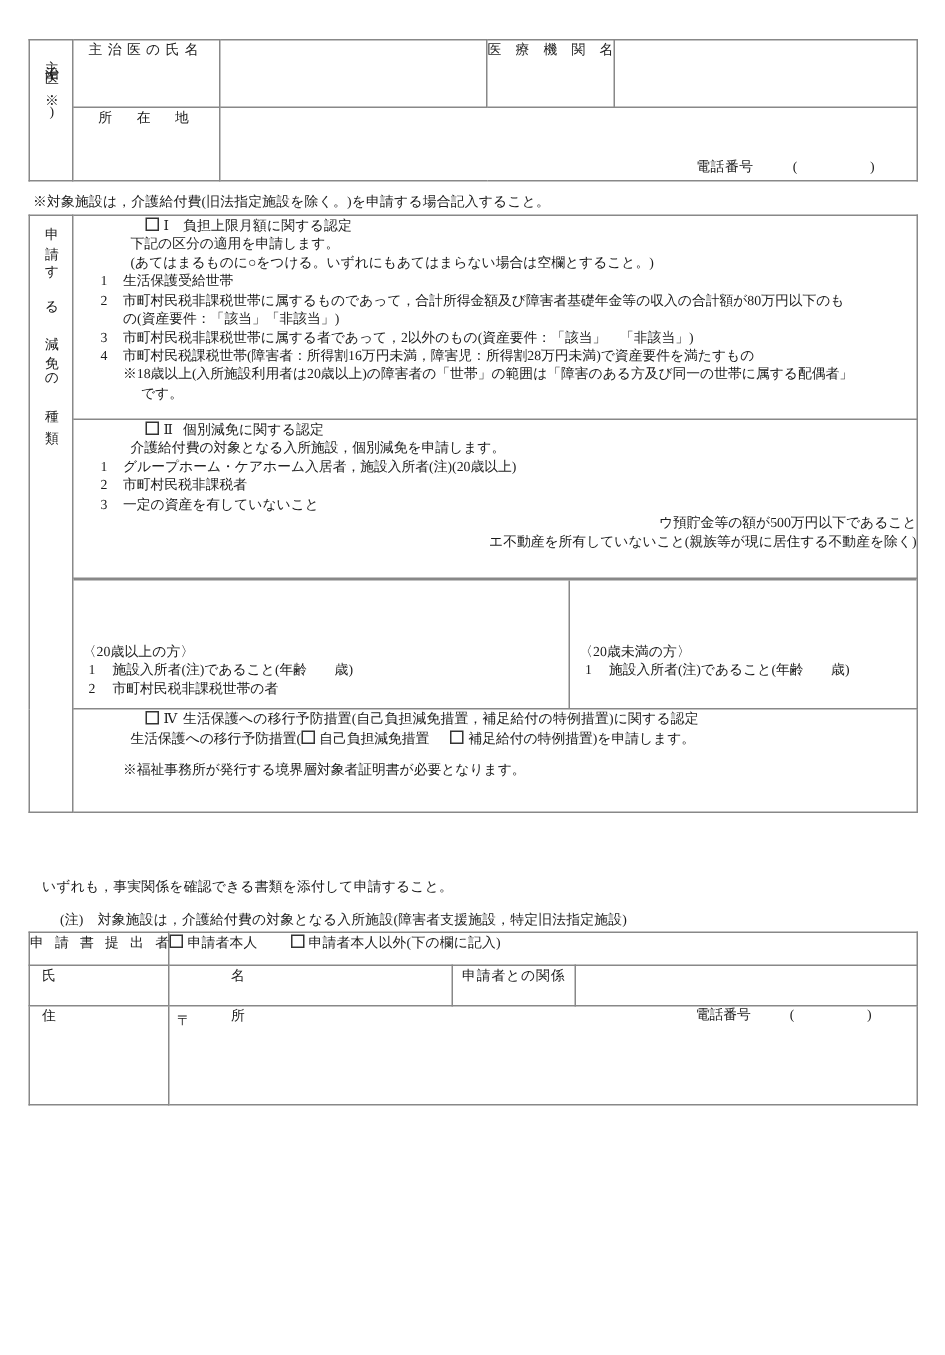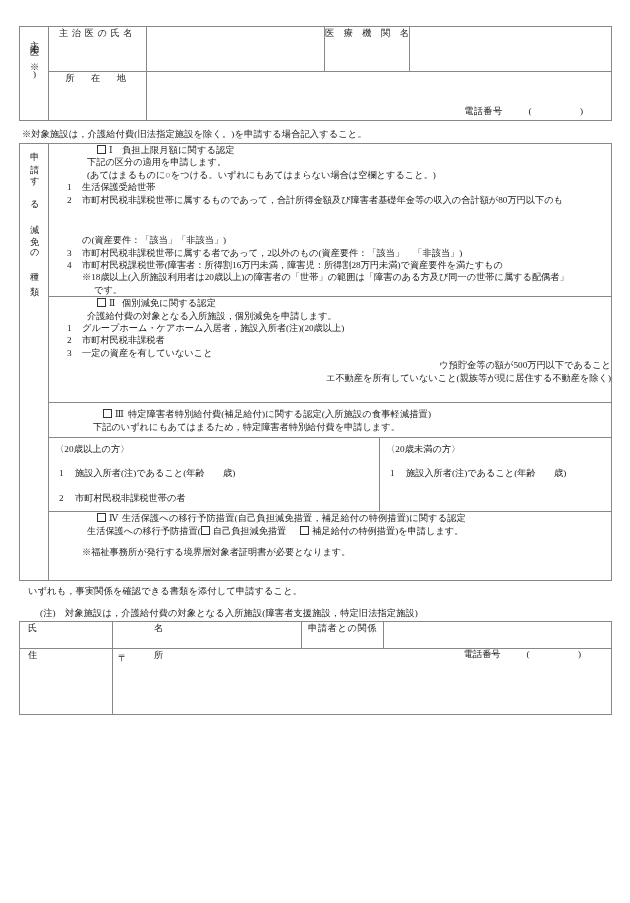--- a/index.html
+++ b/index.html
@@ -132,40 +132,40 @@
     background: #fff;
   }
   .rn { display: inline-block; min-width: 13px; }
   .t2 { padding-left: 38px; white-space: nowrap; }
   .num {
     padding-left: 18px;
     text-indent: 0;
     white-space: nowrap;
   }
   .num .n { display: inline-block; width: 15px; }
-  .cont { padding-left: 33px; white-space: nowrap; margin-top: 28px; }
+  .cont { padding-left: 33px; white-space: nowrap; }
   .sub  { padding-left: 33px; white-space: nowrap; text-align: right; }
   .sub .n { display: inline-block; width: 17px; }
   .noteline { padding-left: 33px; white-space: nowrap; }
   .noteline2 { padding-left: 45px; white-space: nowrap; }
 
   
   table.split {
     border-collapse: collapse;
     table-layout: fixed;
     width: 100%;
   }
   table.split td {
     border: 0;
     padding: 5px 6px 7px 6px;
     vertical-align: top;
   }
   table.split td.left  { width: 318px; border-right: 1px solid #888; }
-  .split .ttl { white-space: nowrap; letter-spacing: 0.1px; }
-  .split .itm { white-space: nowrap; padding-left: 4px; margin-top: 12px; }
+  .split .ttl { white-space: nowrap; letter-spacing: 0.1px; margin-top: 36px; }
+  .split .itm { white-space: nowrap; padding-left: 4px; }
   .split .itm .n { display: inline-block; width: 16px; }
   .gap-md { height: 9px; }
 
   
   .note-attach {
     position: absolute;
     left: 28px;
     top: 585px;
     white-space: nowrap;
     letter-spacing: 0.15px;
@@ -291,26 +291,20 @@
           <div class="num"><span class="n">1</span><span>グループホーム・ケアホーム入居者，施設入所者(注)(20歳以上)</span></div>
           <div class="num"><span class="n">2</span><span>市町村民税非課税者</span></div>
           <div class="num"><span class="n">3</span><span>一定の資産を有していないこと</span></div>
           <div class="sub"><span class="n">ウ</span><span>預貯金等の額が500万円以下であること</span></div>
           <div class="sub"><span class="n">エ</span><span>不動産を所有していないこと(親族等が現に居住する不動産を除く)</span></div>
         </td>
       </tr>
       <tr>
 
         <td style="height:78px; padding:0">
-          <div class="sec" style="padding-bottom:4px">
-            <div class="hd">
-              <span class="cb"></span><span class="rn">Ⅲ</span><span>特定障害者特別給付費(補足給付)に関する認定(入所施設の食事軽減措置)</span>
-            </div>
-            <div class="t2">下記のいずれにもあてはまるため，特定障害者特別給付費を申請します。</div>
-          </div>
           <div style="border-top:1px solid #888">
             <table class="split">
               <tbody>
                     <tr>
                 <td class="left">
                   <div class="ttl">〈20歳以上の方〉</div>
                   <div class="itm"><span class="n">1</span><span>施設入所者(注)であること(年齢　　歳)</span></div>
                   <div class="itm"><span class="n">2</span><span>市町村民税非課税世帯の者</span></div>
                 </td>
                 <td>
@@ -345,20 +339,26 @@
 
   <div class="app-block">
     <table class="frm">
       <colgroup>
         <col style="width:93px">
         <col style="width:189px">
         <col style="width:82px">
         <col style="width:228px">
       </colgroup>
       <tbody>
+          <tr class="row-submit">
+        <td class="app-label vmid">申 請 書 提 出 者</td>
+        <td class="chk-inline vmid" colspan="3">
+          <span class="cb"></span><span>申請者本人</span><span class="sp"></span><span class="cb"></span><span>申請者本人以外(下の欄に記入)</span>
+        </td>
+      </tr>
       <tr class="row-name">
         <td class="app-label wide vmid">氏　　　　名</td>
         <td class="cell-pad vmid"></td>
         <td class="app-label vmid" style="letter-spacing:0.6px">申請者との関係</td>
         <td class="cell-pad vmid"></td>
       </tr>
       <tr class="row-addr">
         <td class="app-label wide vmid">住　　　　所</td>
         <td colspan="3">
           <div class="addr-rel">

